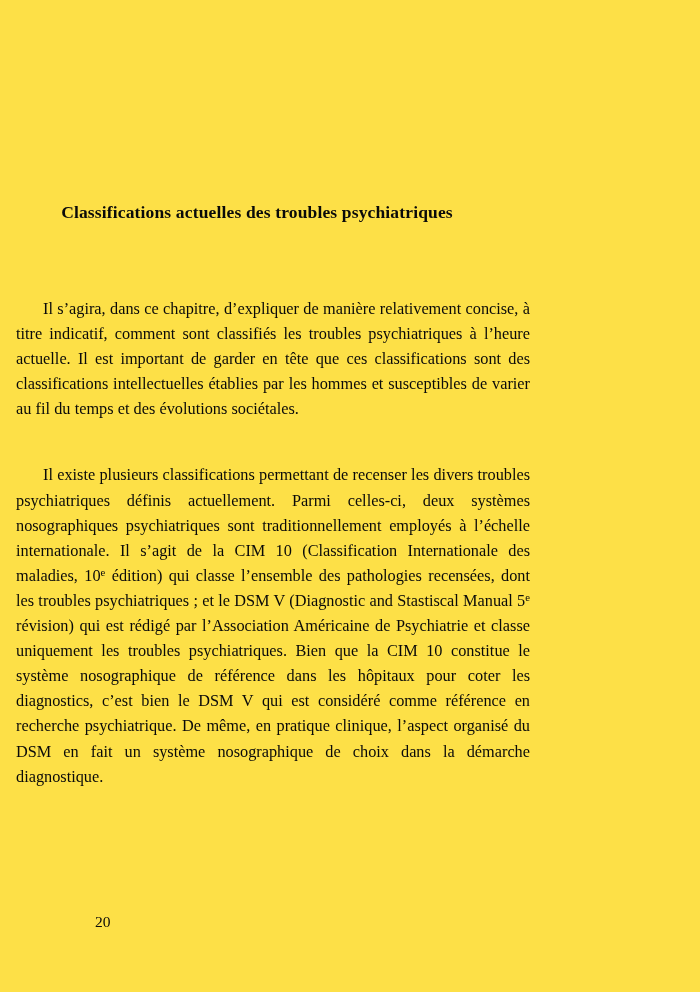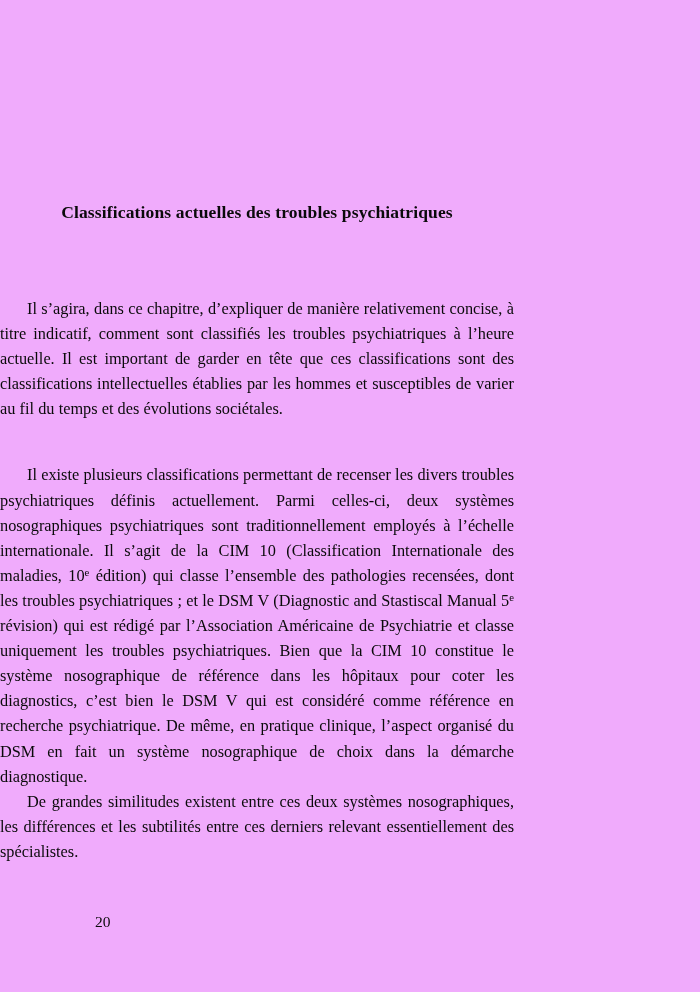--- a/index.html
+++ b/index.html
@@ -11,40 +11,40 @@
   body {
     font-family: "Liberation Serif", "DejaVu Serif", serif;
     color: #0a0a0a;
     -webkit-font-smoothing: antialiased;
   }
   .page {
     position: relative;
     width: 700px;
     height: 992px;
     margin: 0 auto;
-    background: #f0abfc;
+    background: #fde047;
     overflow: hidden;
   }
   .chapter-title {
     margin: 0;
     padding: 0;
     font-size: 17.5px;
     font-weight: bold;
     letter-spacing: 0.15px;
     text-align: center;
     line-height: 24px;
     position: absolute;
     top: 200px;
     left: 0;
     width: 514px;
   }
   .body-block {
     position: absolute;
     top: 296px;
-    left: 0;
+    left: 16px;
     width: 514px;
   }
   p.para {
     margin: 0;
     padding: 0;
     font-size: 16.3px;
     line-height: 25.1px;
     text-align: justify;
     text-justify: inter-word;
     text-indent: 27px;
@@ -80,19 +80,18 @@
 <div class="page">
 
   <h1 class="chapter-title">Classifications actuelles des troubles psychiatriques</h1>
 
   <div class="body-block">
 
     <p class="para">Il s’agira, dans ce chapitre, d’expliquer de manière relativement concise, à titre indicatif, comment sont classifiés les troubles psychiatriques à l’heure actuelle. Il est important de garder en tête que ces classifications sont des classifications intellectuelles établies par les hommes et susceptibles de varier au fil du temps et des évolutions sociétales.</p>
 
     <p class="para gap-before"><span>Il existe plusieurs classifications permettant de recenser les divers troubles psychiatriques définis actuellement. Parmi celles-ci, deux systèmes nosographiques psychiatriques sont traditionnellement employés à l’échelle internationale. Il s’agit de la CIM 10 (Classification Internationale des maladies, 10</span><sup>e</sup><span> édition) qui classe l’ensemble des pathologies recensées, dont les troubles psychiatriques ; et le DSM V (Diagnostic and Stastiscal Manual 5</span><sup>e</sup><span> révision) qui est rédigé par l’Association Américaine de Psychiatrie et classe uniquement les troubles psychiatriques. Bien que la CIM 10 constitue le système nosographique de référence dans les hôpitaux pour coter les diagnostics, c’est bien le DSM V qui est considéré comme référence en recherche psychiatrique. De même, en pratique clinique, l’aspect organisé du DSM en fait un système nosographique de choix dans la démarche diagnostique.</span></p>
 
-    <p class="para tight-before">De grandes similitudes existent entre ces deux systèmes nosographiques, les différences et les subtilités entre ces derniers relevant essentiellement des spécialistes.</p>
 
   </div>
 
   <div class="page-number">20</div>
 
 </div>
 
 </body></html>

